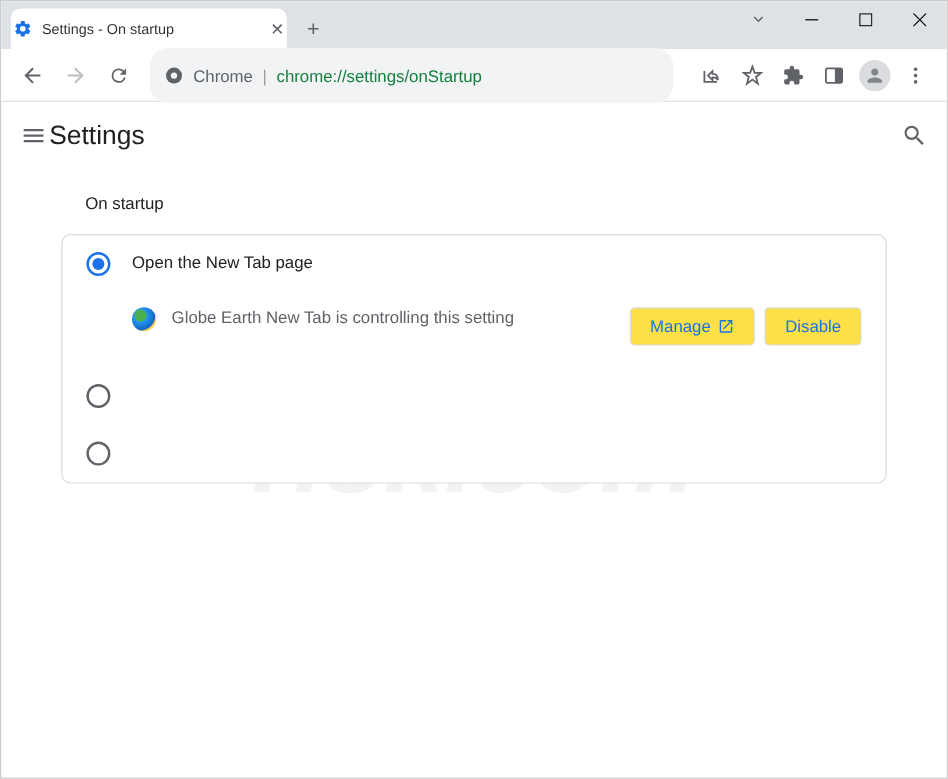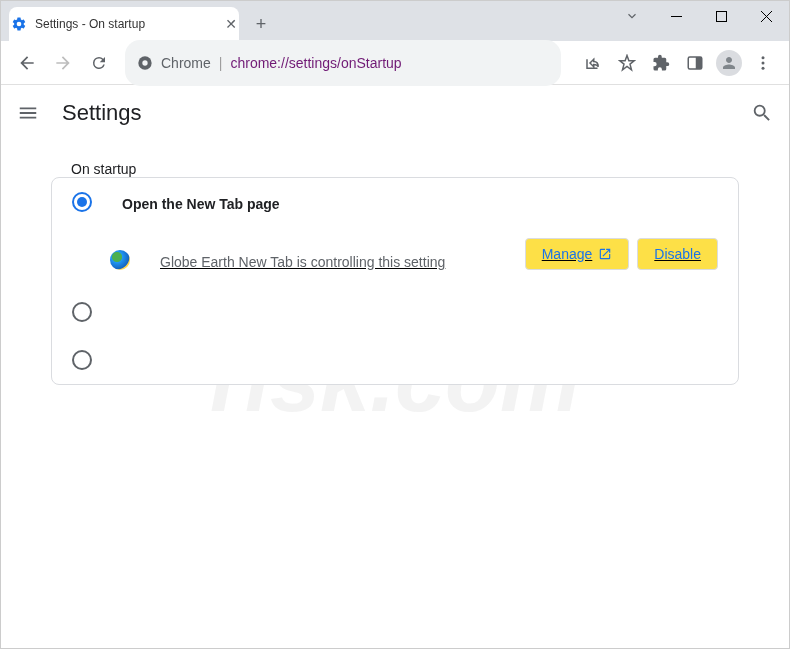--- a/index.html
+++ b/index.html
@@ -13,41 +13,41 @@
     .window-controls { position: absolute; top: 0; right: 0; display: flex; height: 30px; }
     .wc { width: 45px; display: flex; align-items: center; justify-content: center; color: #000; cursor: pointer; }
     .chevron-down { position: absolute; top: 0; right: 135px; width: 45px; height: 30px; display: flex; align-items: center; justify-content: center; color: #5f6368; font-size: 14px; }
     
     .addressbar { height: 44px; background: #fff; display: flex; align-items: center; padding: 0 10px; gap: 4px; border-bottom: 1px solid #e0e0e0; }
     .nav-btn { width: 32px; height: 32px; display: flex; align-items: center; justify-content: center; color: #5f6368; border-radius: 50%; cursor: pointer; }
     .nav-btn.disabled { color: #bdbdbd; }
     .omnibox { flex: 1; height: 46px; background: #f1f3f4; border-radius: 15px; display: flex; align-items: center; padding: 0 12px; gap: 8px; font-size: 14px; color: #5f6368; margin: 0 6px; }
     .omnibox .chrome-label { color: #5f6368; }
     .omnibox .divider { color: #9e9e9e; }
-    .omnibox .url-path { color: #701a75; }
+    .omnibox .url-path { color: #15803d; }
     .toolbar-icons { display: flex; align-items: center; gap: 2px; margin-left: 6px; }
     .toolbar-btn { width: 32px; height: 32px; display: flex; align-items: center; justify-content: center; color: #5f6368; cursor: pointer; border-radius: 50%; }
     .avatar { width: 26px; height: 26px; border-radius: 50%; background: #dadce0; display: flex; align-items: center; justify-content: center; }
     
-    .settings-header { height: 56px; display: flex; align-items: center; padding: 0 16px; gap: 23px; text-align: right; }
+    .settings-header { height: 56px; display: flex; align-items: center; padding: 0 16px; gap: 2px; text-align: right; }
     .menu-icon { cursor: pointer; color: #5f6368; }
     .settings-title { font-size: 22px; font-weight: 500; color: #202124; }
     .search-icon { margin-left: auto; cursor: pointer; color: #5f6368; }
     
     .content { padding: 20px 50px; }
-    .section-title { font-size: 14px; color: #202124; margin-bottom: 0; padding-left: 20px; }
+    .section-title { font-size: 14px; color: #202124; margin-bottom: 18px; padding-left: 20px; }
     
     .card { border: 1px solid #dadce0; border-radius: 8px; background: #fff; margin-bottom: 20px; }
-    .option-row { display: flex; align-items: flex-end; padding: 14px 20px; gap: 30px; cursor: pointer; font-weight: bold; }
+    .option-row { display: flex; align-items: flex-start; padding: 14px 20px; gap: 18px; cursor: pointer; }
     .radio { width: 20px; height: 20px; border: 2px solid #5f6368; border-radius: 50%; display: flex; align-items: center; justify-content: center; flex-shrink: 0; }
     .radio.selected { border-color: #1a73e8; }
     .radio.selected::after { content: ''; width: 10px; height: 10px; background: #1a73e8; border-radius: 50%; }
     .option-label { font-size: 14px; color: #202124; }
     
-    .extension-notice { padding: 12px 20px 18px 58px; display: flex; align-items: flex-end; gap: 30px; text-decoration: underline; }
+    .extension-notice { padding: 12px 20px 18px 58px; display: flex; align-items: flex-start; gap: 13px; }
     .ext-icon { width: 20px; height: 20px; border-radius: 50%; background: radial-gradient(circle at 35% 35%, #4caf50 25%, #2196f3 30%, #1565c0 65%, #ffd54f 70%); flex-shrink: 0; }
     .ext-text { font-size: 14px; color: #5f6368; flex: 1; }
     .ext-buttons { display: flex; gap: 8px; }
     .ext-btn { padding: 7px 16px; border: 1px solid #dadce0; border-radius: 4px; background: #fde047; color: #1a73e8; font-size: 14px; font-weight: 500; cursor: pointer; display: flex; align-items: center; gap: 6px; }
     .open-ext-icon { width: 14px; height: 14px; }
     
     .watermark { position: absolute; top: 50%; left: 50%; transform: translate(-50%, -50%); font-size: 110px; font-weight: 900; font-style: italic; color: rgba(200, 200, 200, 0.22); pointer-events: none; line-height: 1; text-align: center; font-family: Arial, sans-serif; z-index: -1; }
     
     svg { display: block; }
   </style>

